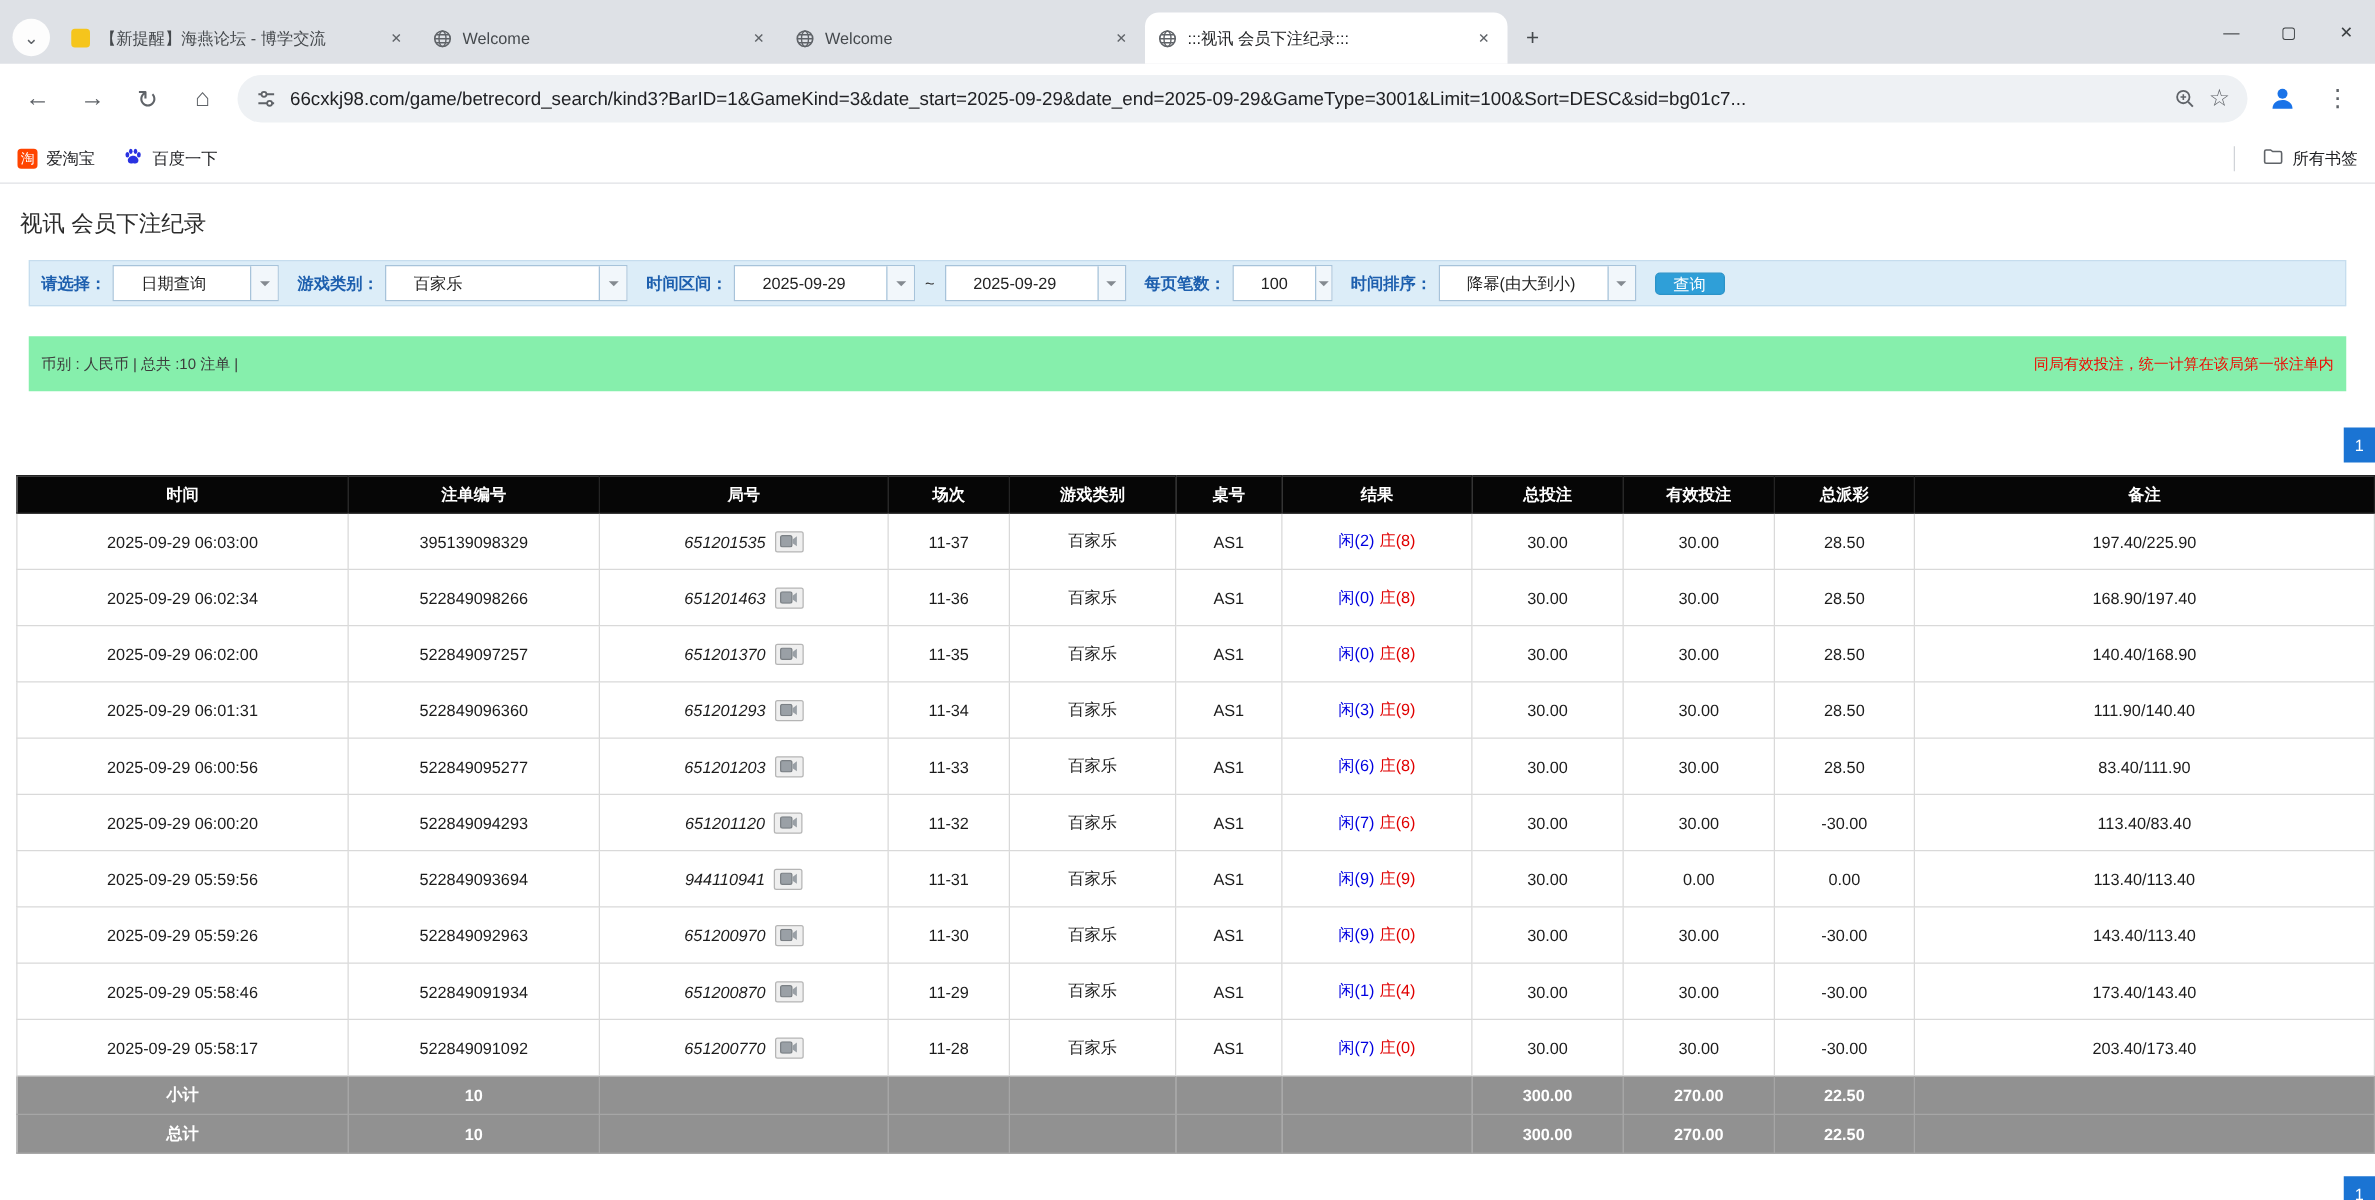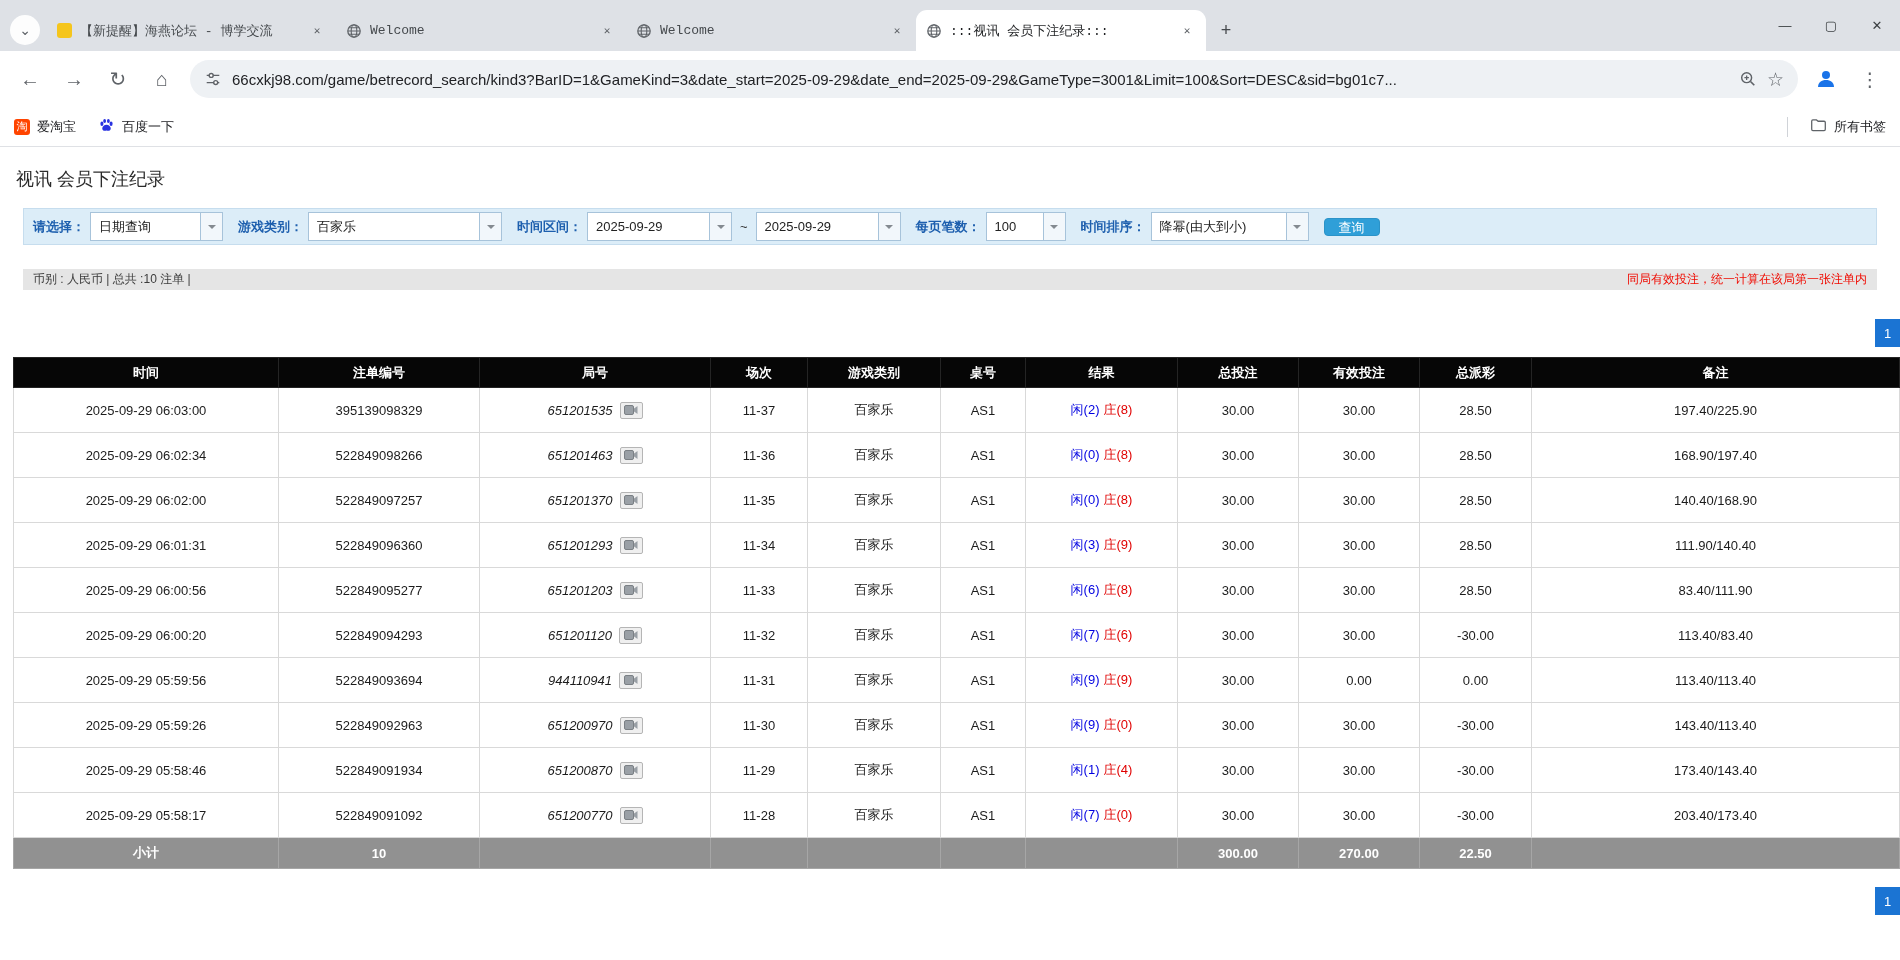--- a/index.html
+++ b/index.html
@@ -4,21 +4,21 @@
 <style>
   * { margin:0; padding:0; box-sizing:border-box; }
   html,body { width:1900px; height:960px; overflow:hidden; background:#fff;
     font-family:"Liberation Sans","DejaVu Sans",sans-serif; }
 
   
   .tabstrip { height:51px; background:#dee1e6; display:flex; align-items:flex-end; padding-left:8px; position:relative; }
   .tab-search { width:30px; height:30px; border-radius:50%; background:#fdfdfd; color:#5f6368;
     display:flex; align-items:center; justify-content:center; font-size:14px; margin:0 6px 6px 2px; }
   .tab { width:290px; height:41px; display:flex; align-items:center; gap:8px; padding:0 10px;
-    border-radius:11px 11px 0 0; color:#45494d; font-size:13px; position:relative;font-family:Liberation Mono, monospace; }
+    border-radius:11px 11px 0 0; color:#45494d; font-size:13px; position:relative; }
   .tab.active { background:#fff; color:#1d1f21; }
   .tab-title { flex:1; white-space:nowrap; overflow:hidden; text-overflow:clip; }
   .tab-close { width:18px; height:18px; border-radius:50%; display:flex; align-items:center; justify-content:center;
     font-size:11px; color:#5f6368; flex:0 0 auto; }
   .favicon { width:16px; height:16px; flex:0 0 auto; display:flex; align-items:center; justify-content:center; }
   .fav-forum { background:#f5c51c; border-radius:3px; width:15px; height:15px; }
   .newtab-btn { width:28px; height:28px; display:flex; align-items:center; justify-content:center;
     font-size:18px; color:#45494d; margin:0 0 7px 6px; }
   .win-controls { position:absolute; right:0; top:0; height:51px; display:flex; align-items:center; }
   .win-btn { width:46px; height:100%; display:flex; align-items:center; justify-content:center;
@@ -42,29 +42,29 @@
   .bm-spacer { flex:1; }
   .bm-divider { width:1px; height:20px; background:#d0d3d8; }
 
   
   .page-title { margin:21px 0 0 16px; font-size:18px; line-height:22px; color:#2b2b2b; font-weight:500; }
 
   .filterbar { margin:18px 23px 0 23px; height:37px; background:#dcedf8; border:1px solid #c6ddee;
     display:flex; align-items:center; padding:0 9px; font-size:13px; }
   .flabel { color:#1d5fae; font-weight:bold; margin-right:5px; white-space:nowrap; }
   .combo { display:inline-flex; align-items:stretch; height:29px; background:#fff; border:1px solid #a7c3da; margin-right:15px; }
-  .combo-text { display:flex; align-items:center; padding:0 8px; color:#222; white-space:nowrap; flex:1; }
+  .combo-text { display:flex; align-items:center; padding:0 22px; color:#222; white-space:nowrap; flex:1; }
   .combo-arrow { width:22px; border-left:1px solid #a7c3da; background:#f2f7fb; display:flex; align-items:center; justify-content:center; }
   .combo-arrow::after { content:""; border:4px solid transparent; border-top-color:#848a90; margin-top:5px; }
   .w-query{width:133px}.w-game{width:194px}.w-date{width:145px}.w-size{width:80px}.w-sort{width:158px}
   .tilde { margin:0 8px 0 -7px; color:#333; }
   .search-btn { height:18px; padding:0 14px; background:#2f9fd8; border:1px solid #2b93c8; border-radius:4px;
     color:#fff; font-size:13px; cursor:pointer; }
 
-  .summarybar { margin:24px 23px 0 23px; height:21px; background:#e5e5e5; display:flex; align-items:center;
+  .summarybar { margin:24px 23px 0 23px; height:44px; background:#86efac; display:flex; align-items:center;
     justify-content:space-between; padding:0 10px; font-size:12px; color:#3c3c3c; }
   .summary-right { color:#f00a00; }
 
   .pager { display:flex; justify-content:flex-end; }
   .pager.top { margin-top:29px; }
   .pager.bottom { margin-top:18px; }
   .pagebox { width:25px; height:28px; background:#1b74d3; color:#fff; font-size:13px;
     display:flex; align-items:center; justify-content:center; }
 
   table.bets { border-collapse:collapse; table-layout:fixed; width:1887px; margin:10px 0 0 13px; font-size:13px; }
@@ -543,18 +543,31 @@
       <td></td>
         <td></td>
         <td></td>
         <td></td>
         <td></td>
       <td>300.00</td>
       <td>270.00</td>
       <td>22.50</td>
       <td></td>
     </tr>
+    <tr class="foot">
+      <td>总计</td>
+      <td>10</td>
+      <td></td>
+        <td></td>
+        <td></td>
+        <td></td>
+        <td></td>
+      <td>300.00</td>
+      <td>270.00</td>
+      <td>22.50</td>
+      <td></td>
+    </tr>
   </tbody>
 </table>
 
 <div class="pager bottom">
   <span class="pagebox">1</span>
 </div>
 
 </body></html>

